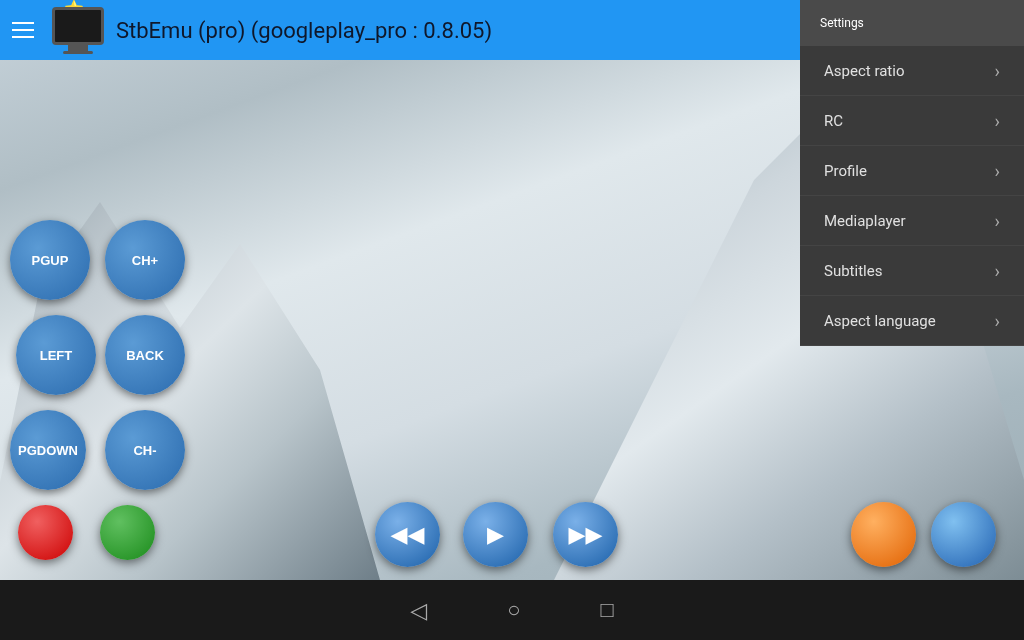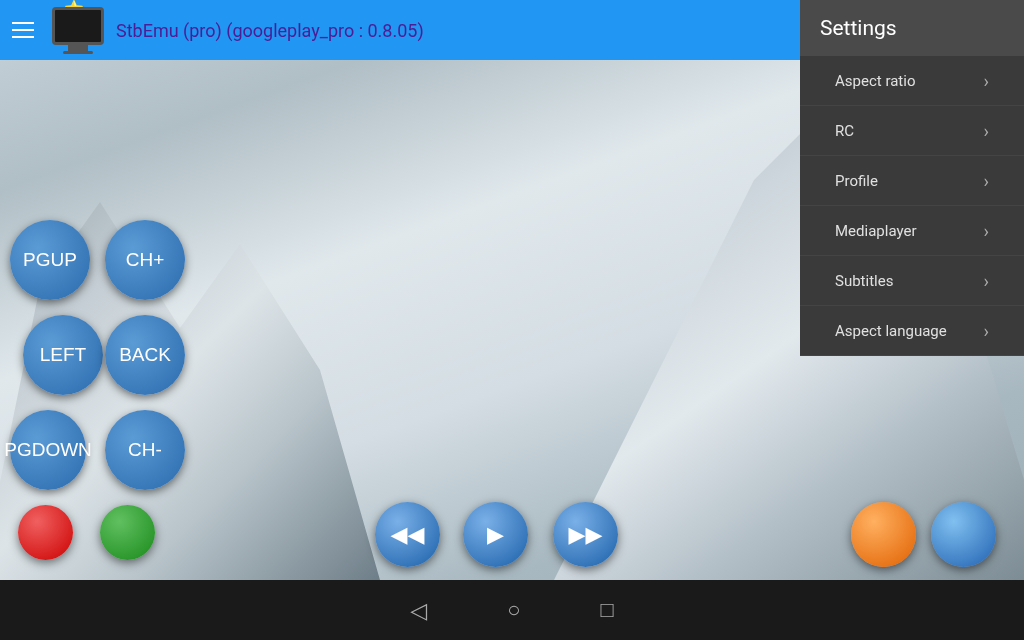--- a/index.html
+++ b/index.html
@@ -83,33 +83,33 @@
       background: #555;
       margin: 0 auto;
       border-radius: 2px;
     }
     .star-badge {
       position: absolute;
       top: -8px; left: 12px;
       font-size: 16px;
     }
     #app-title {
-      color: #4c1d95;
-      font-size: 18px;
+      color: #0f172a;
+      font-size: 22px;
       font-weight: 400;
     }
 
     
     .ctrl-btn {
       position: absolute;
       border-radius: 50%;
       background: radial-gradient(circle at 35% 35%, #5b9bd5, #2a6aad);
       color: white;
-      font-size: 19px;
-      font-weight: normal;
+      font-size: 13px;
+      font-weight: bold;
       display: flex;
       align-items: center;
       justify-content: center;
       cursor: pointer;
       box-shadow: 0 3px 8px rgba(0,0,0,0.5);
       user-select: none;
       border: none;
     }
 
     
@@ -170,29 +170,29 @@
     #settings-menu {
       position: absolute;
       top: 0; right: 0;
       width: 224px;
       background: #3a3a3a;
       z-index: 20;
     }
     #settings-header {
       background: #4a4a4a;
       color: white;
-      font-size: 21px;
+      font-size: 12px;
       padding: 16px 20px;
       font-weight: 400;
     }
     .menu-item {
       display: flex;
       align-items: center;
       justify-content: space-between;
-      padding: 14px 35px;
+      padding: 14px 24px;
       color: #e0e0e0;
       font-size: 15px;
       cursor: pointer;
       border-bottom: 1px solid rgba(255,255,255,0.05);
       text-align: right;
     }
     .menu-arrow {
       color: #aaa;
       font-size: 18px;
     }
@@ -215,21 +215,21 @@
     <div class="star-badge">⭐</div>
     <div class="tv-screen"></div>
     <div class="tv-stand"></div>
     <div class="tv-base"></div>
   </div>
   <div id="app-title">StbEmu (pro) (googleplay_pro : 0.8.05)</div>
 </div>
 
 <button class="ctrl-btn" style="width:80px;height:80px;left:10px;top:220px;">PGUP</button>
 <button class="ctrl-btn" style="width:80px;height:80px;left:105px;top:220px;">CH+</button>
-<button class="ctrl-btn" style="width:80px;height:80px;left:23px;top:315px;">LEFT</button>
+<button class="ctrl-btn" style="width:80px;height:80px;left:16px;top:315px;">LEFT</button>
 <button class="ctrl-btn" style="width:80px;height:80px;left:105px;top:315px;">BACK</button>
 <button class="ctrl-btn" style="width:76px;height:80px;left:10px;top:410px;">PGDOWN</button>
 <button class="ctrl-btn" style="width:80px;height:80px;left:105px;top:410px;">CH-</button>
 
 <div class="media-btn media-btn-red" style="position:absolute;bottom:80px;left:18px;"></div>
 <div class="media-btn media-btn-green" style="position:absolute;bottom:80px;left:100px;"></div>
 
 <div class="media-btn media-btn-blue" style="position:absolute;bottom:73px;left:375px;">
   <span class="media-arrow">◀◀</span>
 </div>

